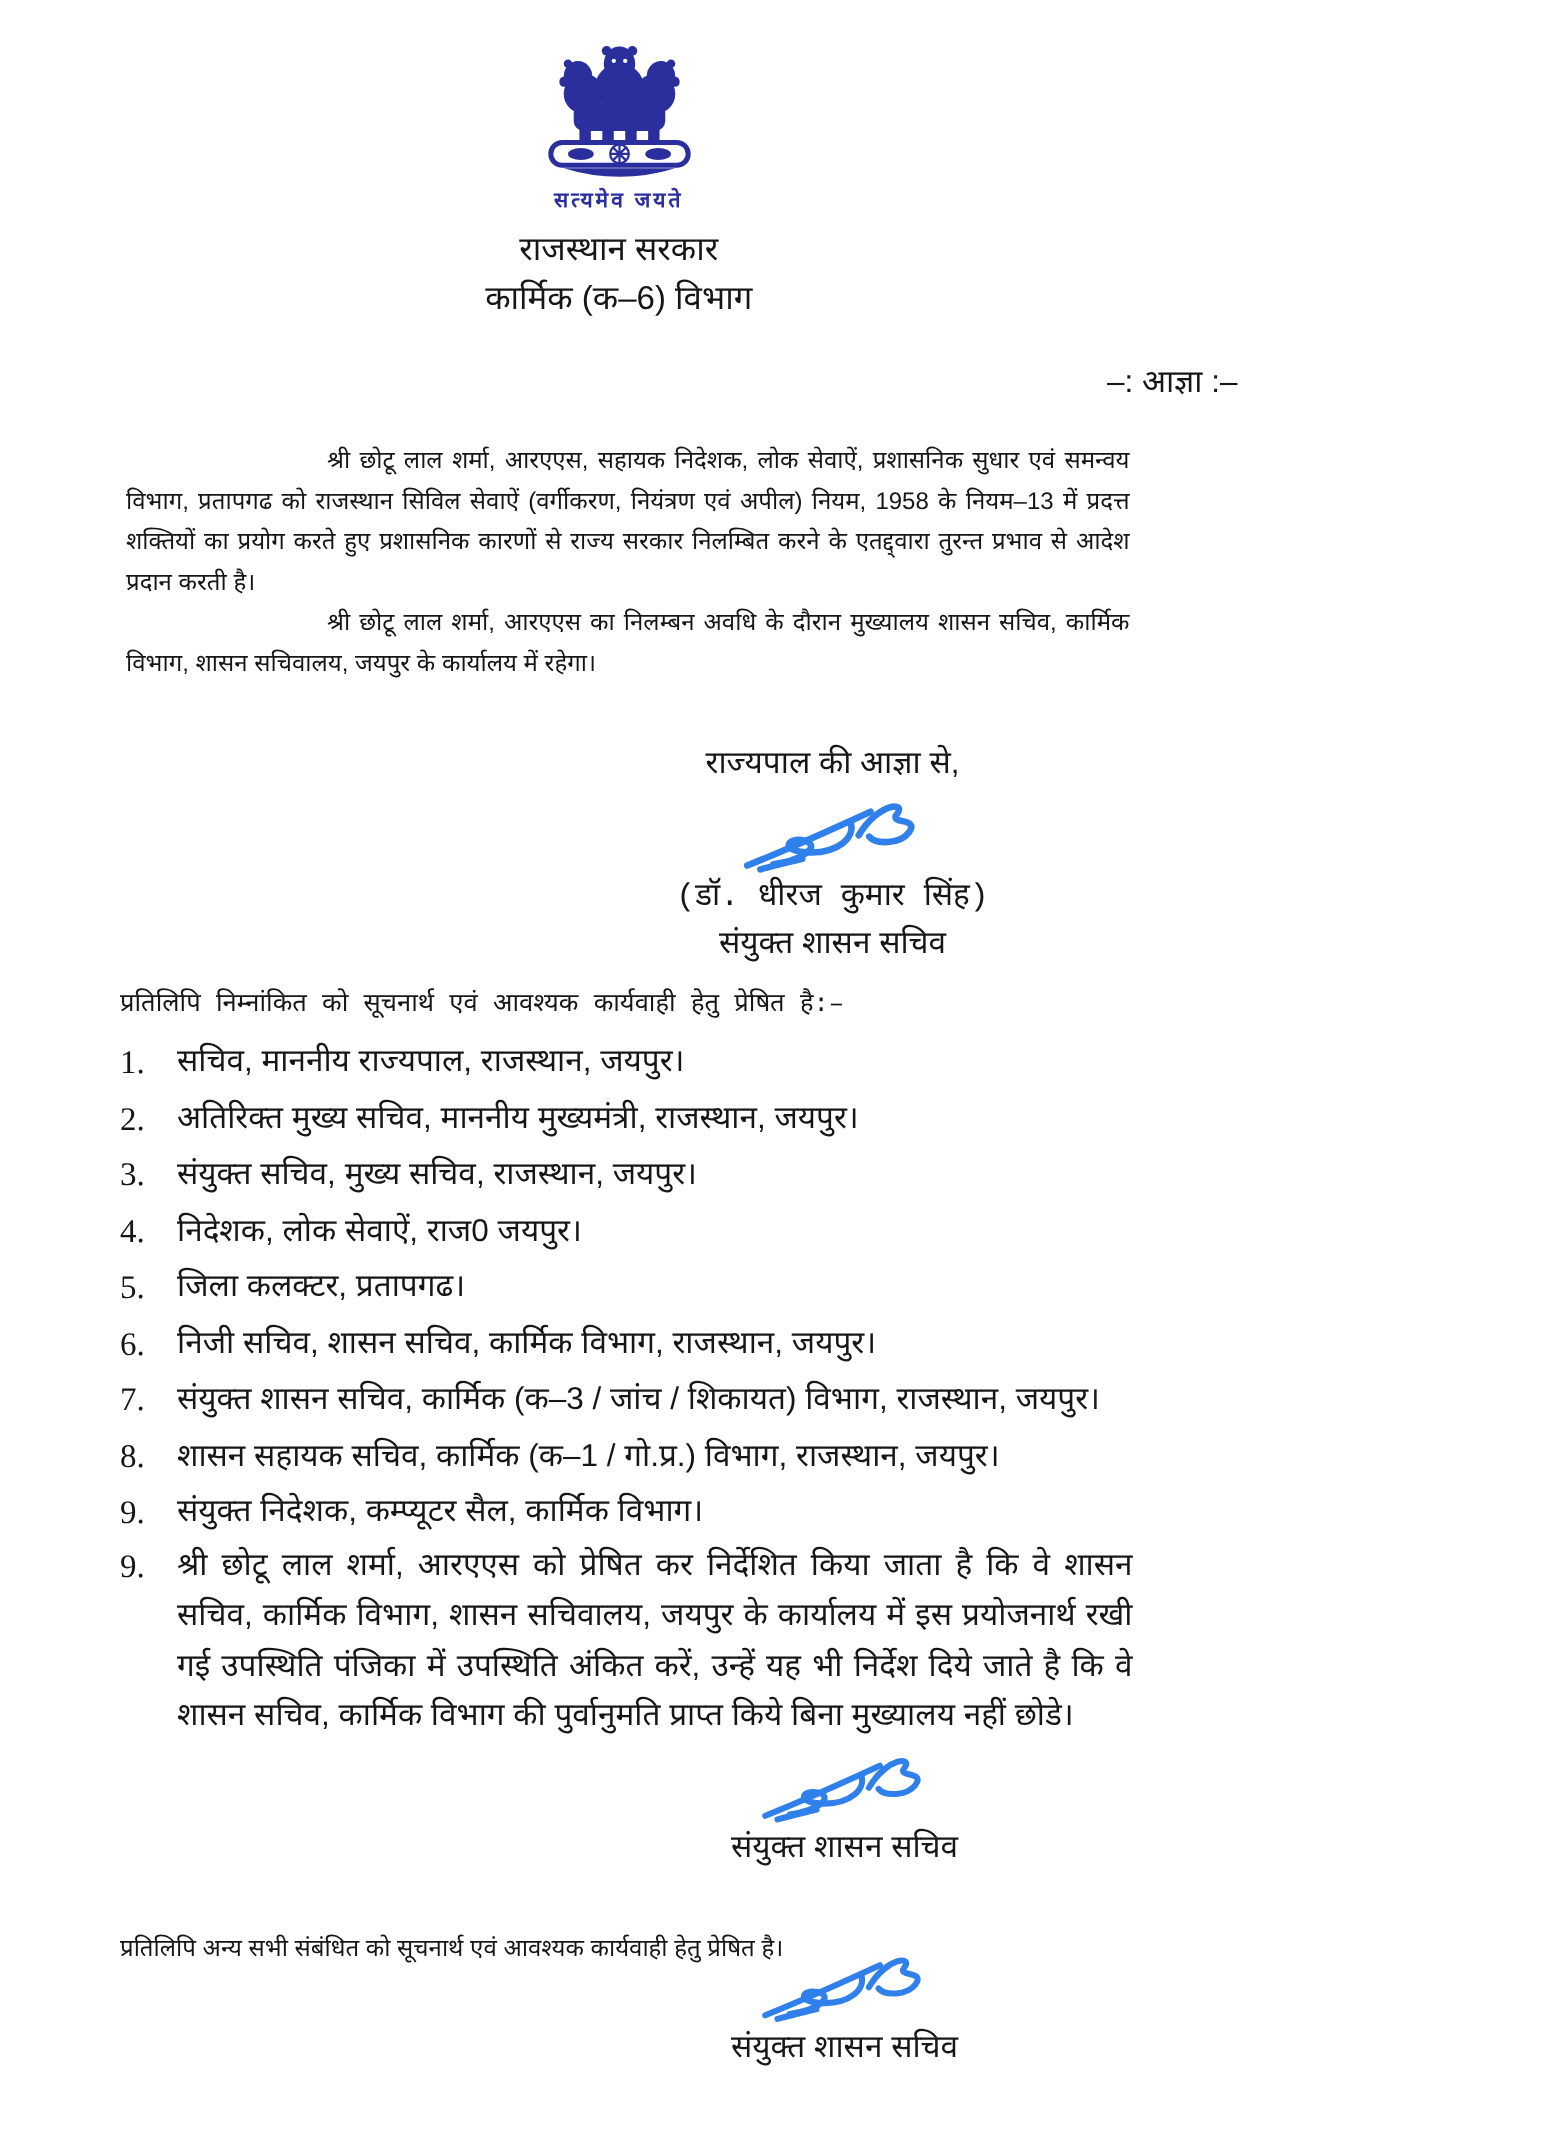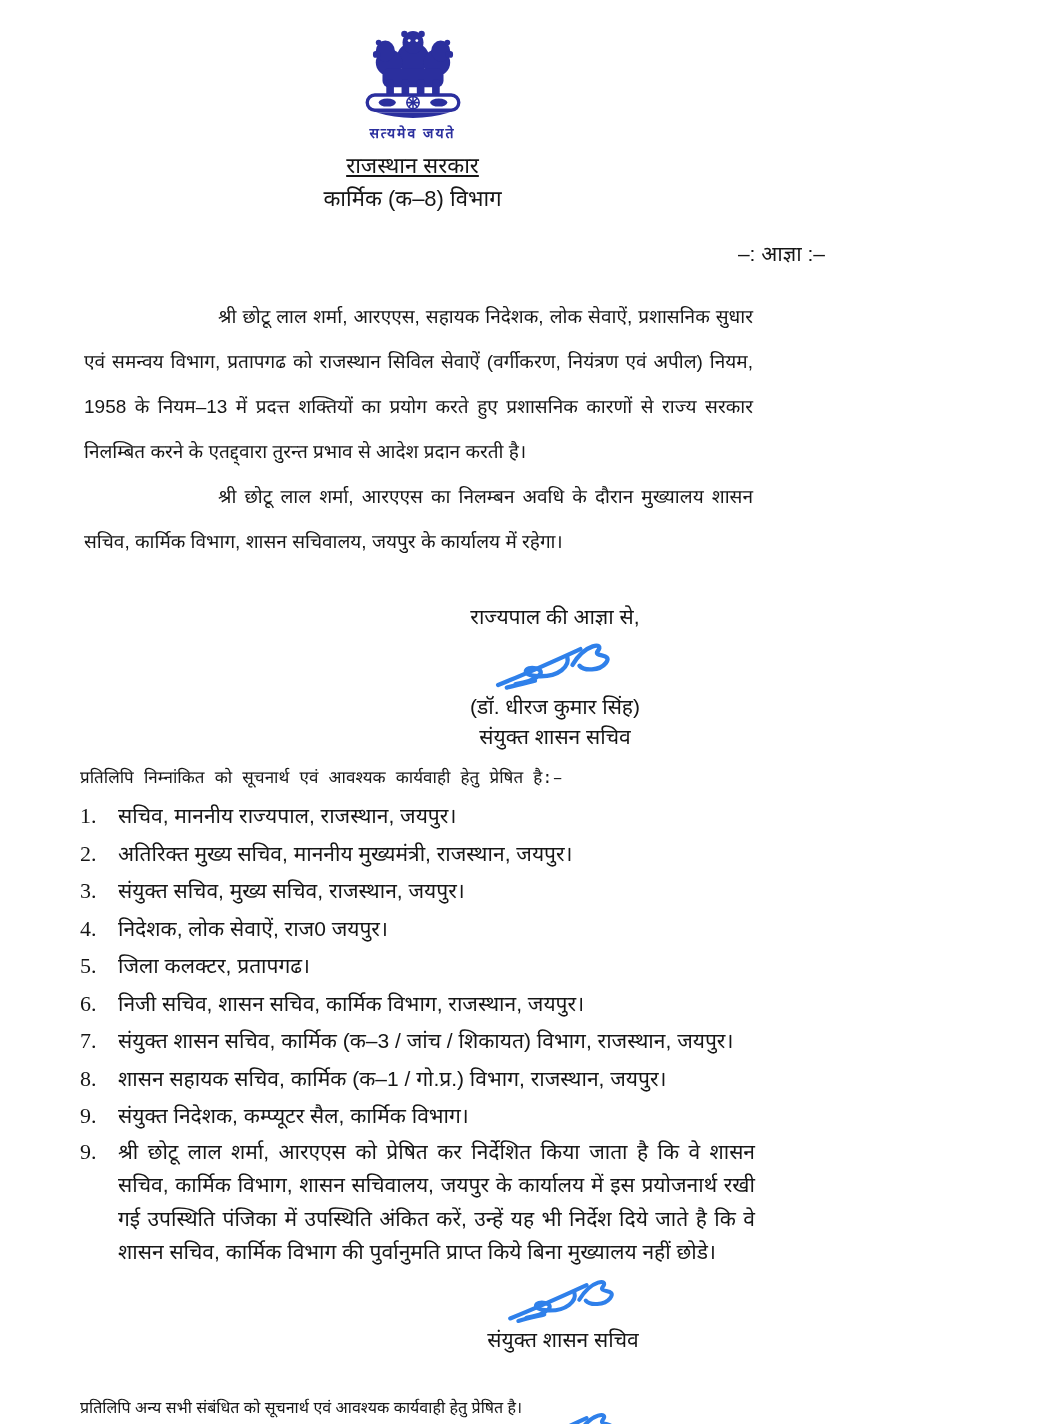--- a/index.html
+++ b/index.html
@@ -13,47 +13,47 @@
   }
   .doc { width:825px; height:1424px; }
 
   
   .emblem-wrap { text-align:center; padding-top:26px; }
   .emblem-wrap svg { display:block; margin:0 auto; }
   .emblem-caption {
     font-size:14px; font-weight:bold; color:#2b2f9e;
     margin-top:1px; letter-spacing:2px;
   }
-  .gov-line  { text-align:center; font-size:22px; margin-top:7px;text-decoration:underline; }
+  .gov-line  { text-align:center; font-size:22px; margin-top:7px; }
   .dept-line { text-align:center; font-size:22px; margin-top:3px; }
 
   
   .ref-row {
     display:flex; justify-content:space-between;
     margin:18px 72px 0 80px; font-size:21px;
   }
 
   .order-title { text-align:right; font-size:21px; margin-top:27px; }
 
   
   .para {
     margin:0 72px 0 84px;
-    font-size:19px; line-height:45px;
+    font-size:16px; line-height:27px;
     text-align:justify; text-indent:134px;
   }
   .para.first { margin-top:27px; }
 
   
   .sign-block {
     width:280px; margin:0 130px 0 auto;
     text-align:center; font-size:21px; line-height:30px;
   }
   .sign-block.first { margin-top:38px; }
   .sig-scribble { display:block; margin:4px auto 0; }
-  .sig-name { line-height:30px; }
+  .sig-name { line-height:30px;font-family:Liberation Mono, monospace; }
   .sig-title { line-height:30px; }
 
   
   .copy-intro { margin:10px 72px 0 80px; font-size:17px; line-height:33px;font-family:Liberation Mono, monospace; }
   .copy-list { margin:2px 70px 0 80px; }
   .copy-item { display:flex; font-size:21px; line-height:37.5px; }
   .copy-item .num {
     flex:0 0 38px; font-family:"Liberation Serif", serif;
     font-size:22px;
   }
@@ -124,21 +124,21 @@
 
       <ellipse cx="38" cy="80" rx="9" ry="4.2" fill="#2b2f9e"></ellipse>
       <ellipse cx="92" cy="80" rx="9" ry="4.2" fill="#2b2f9e"></ellipse>
 
       <path d="M26,90 Q65,102 104,90 Z" fill="#2b2f9e"></path>
     </svg>
     <div class="emblem-caption">सत्यमेव जयते</div>
   </div>
 
   <div class="gov-line">राजस्थान सरकार</div>
-  <div class="dept-line">कार्मिक (क–8) विभाग</div>
+  <div class="dept-line">कार्मिक (क–6) विभाग</div>
 
 
   <div class="order-title">–: आज्ञा :–</div>
 
   <p class="para first">श्री छोटू लाल शर्मा, आरएएस, सहायक निदेशक, लोक सेवाऐं, प्रशासनिक सुधार एवं समन्वय विभाग, प्रतापगढ को राजस्थान सिविल सेवाऐं (वर्गीकरण, नियंत्रण एवं अपील) नियम, 1958 के नियम–13 में प्रदत्त शक्तियों का प्रयोग करते हुए प्रशासनिक कारणों से राज्य सरकार निलम्बित करने के एतद्द्वारा तुरन्त प्रभाव से आदेश प्रदान करती है।</p>
   <p class="para">श्री छोटू लाल शर्मा, आरएएस का निलम्बन अवधि के दौरान मुख्यालय शासन सचिव, कार्मिक विभाग, शासन सचिवालय, जयपुर के कार्यालय में रहेगा।</p>
 
   <div class="sign-block first">
     <div>राज्यपाल की आज्ञा से,</div>
     <svg class="sig-scribble" width="140" height="56">

